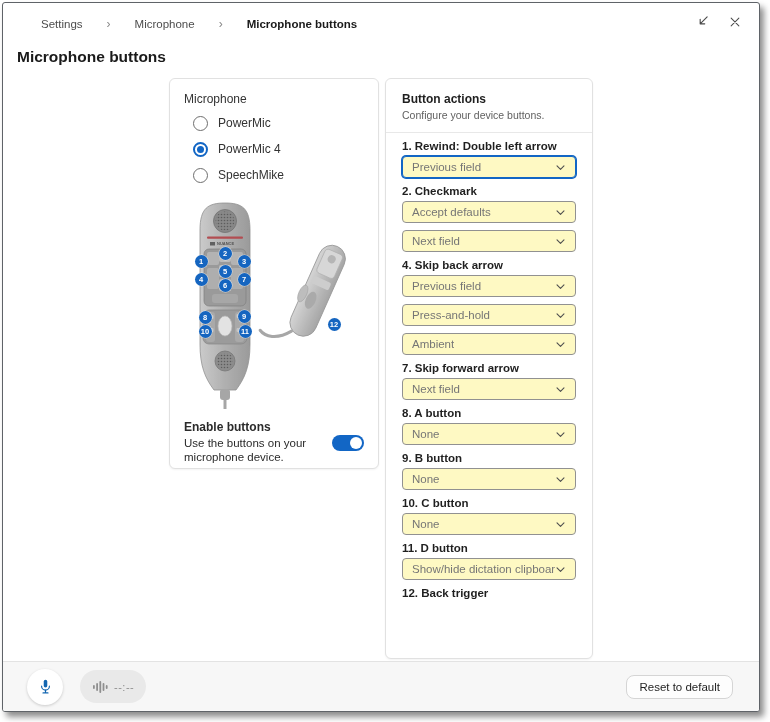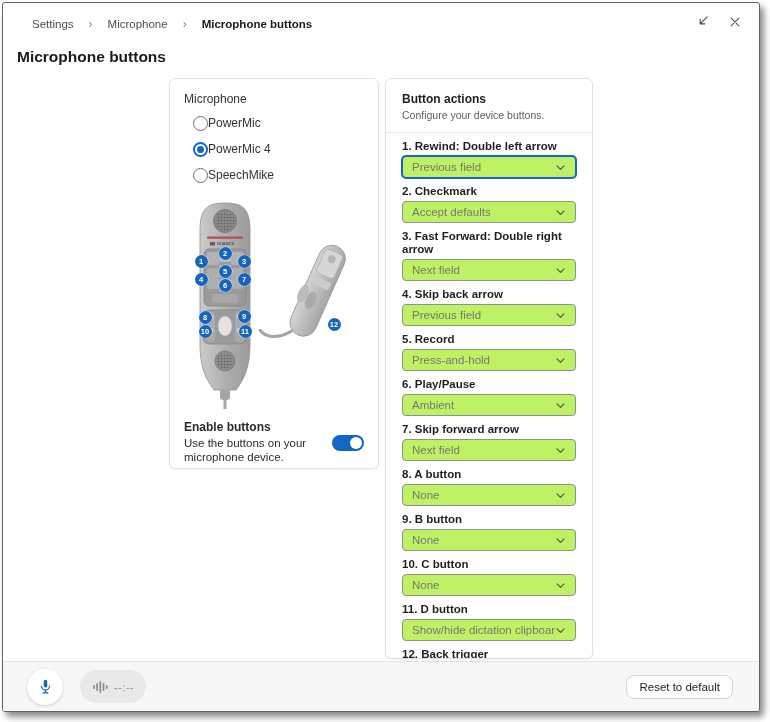--- a/index.html
+++ b/index.html
@@ -5,36 +5,36 @@
   * { margin:0; padding:0; box-sizing:border-box; }
   html,body { width:770px; height:722px; background:#fff; font-family:"Liberation Sans", sans-serif; }
   .frame {
     position:absolute; left:2px; top:2px; width:758px; height:710px;
     background:#fff; border:1px solid #5f6368; border-radius:3px;
     box-shadow:4px 5px 6px rgba(0,0,0,.45);
     overflow:hidden;
   }
   
   .hdr { position:relative; padding:14px 16px 0 14px; }
-  .breadcrumb { display:flex; align-items:center; gap:15px; font-size:11.5px; color:#4d4d4d; }
+  .breadcrumb { display:flex; align-items:center; gap:24px; font-size:11.5px; color:#4d4d4d; }
   .bc-item { cursor:default; }
   .bc-item.current { font-weight:bold; color:#1a1a1a; }
   .bc-sep { color:#8a8a8a; font-size:12px; }
   .win-controls { position:absolute; right:18px; top:12px; display:flex; gap:20px; align-items:center; }
   .win-controls svg { display:block; }
   .page-title { font-size:15.5px; font-weight:bold; color:#1a1a1a; margin:17px 0 0 14px; }
 
   
   .main { display:flex; justify-content:center; align-items:flex-start; gap:6px; margin-top:12px; height:588px; }
   .card { background:#fff; border:1px solid #e1e1e1; border-radius:6px; box-shadow:0 1px 2px rgba(0,0,0,.05); overflow:hidden; }
   .card-left { width:210px; height:391px; padding:13px 14px; }
   .card-right { width:208px; height:581px; padding:13px 16px 10px; }
 
   .mic-label { font-size:12px; color:#333; }
-  .radio-row { display:flex; align-items:center; margin:8px 0 0 9px; height:18px; cursor:default; }
+  .radio-row { display:flex; align-items:center; gap:10px; margin:8px 0 0 9px; height:18px; cursor:default; }
   .radio { width:15px; height:15px; border:1px solid #6e6e6e; border-radius:50%; display:flex; align-items:center; justify-content:center; background:#fff; flex:0 0 auto; }
   .radio .dot { width:7px; height:7px; border-radius:50%; background:transparent; }
   .radio.checked { border:2px solid var(--accent); }
   .radio.checked .dot { background:var(--accent); }
   .radio-label { font-size:12px; color:#333; }
 
   .illustration { position:relative; width:182px; height:212px; margin-top:14px; }
   .illustration svg.device { position:absolute; inset:0; opacity:.88; }
   .badge { position:absolute; width:13px; height:13px; margin:-6.5px 0 0 -6.5px; border-radius:50%;
            background:var(--badge); color:#fff; font-size:7.5px; font-weight:bold;
@@ -45,21 +45,21 @@
   .enable-title { font-size:12px; font-weight:bold; color:#2b2b2b; }
   .enable-desc { font-size:11.5px; color:#2b2b2b; line-height:14px; margin-top:2px; }
   .toggle { width:32px; height:16px; border-radius:8px; background:var(--accent); position:relative; margin-top:15px; flex:0 0 auto; cursor:default; }
   .toggle .knob { position:absolute; right:2px; top:2px; width:12px; height:12px; border-radius:50%; background:#fff; }
 
   .ba-title { font-size:12px; font-weight:bold; color:#1f1f1f; }
   .ba-sub { font-size:10.5px; color:#616161; margin-top:3px; }
   .ba-divider { border:none; border-top:1px solid #e8e8e8; margin:11px -16px 0; }
   .group { margin-top:7px; }
   .group-label { font-size:11.5px; font-weight:bold; color:#1f1f1f; line-height:13px; margin-bottom:3px; }
-  .select { height:22px; border:1px solid #919191; border-radius:4px; background:#bef264;
+  .select { height:22px; border:1px solid #919191; border-radius:4px; background:#fef9c3;
             display:flex; align-items:center; justify-content:space-between; padding:0 9px; cursor:default; }
   .select.focused { border-color:var(--accent); box-shadow:0 0 0 1px var(--accent); }
   .select-value { font-size:11.5px; color:#767676; white-space:nowrap; overflow:hidden; }
   .select svg { flex:0 0 auto; }
   .group:first-of-type { }
 
   
   .footer { position:absolute; left:0; right:0; bottom:0; height:50px; background:#f7f7f7; border-top:1px solid #e3e3e3;
             display:flex; align-items:center; }
   .mic-btn { width:36px; height:36px; border-radius:50%; background:#fff; margin-left:24px;
@@ -246,51 +246,48 @@
             <div class="group-label">2. Checkmark</div>
             <div class="select">
               <span class="select-value">Accept defaults</span>
               <svg width="11" height="11" viewBox="0 0 12 12">
                 <path d="M2.2,4.2 L6,8 L9.8,4.2" fill="none" stroke="#4f4f4f" stroke-width="1.2" stroke-linecap="round" stroke-linejoin="round"></path>
               </svg>
             </div>
           </div>
 
           <div class="group">
-            <div class="group-label">3. Fast Forward: Double right arrow</div>
             <div class="select">
               <span class="select-value">Next field</span>
               <svg width="11" height="11" viewBox="0 0 12 12">
                 <path d="M2.2,4.2 L6,8 L9.8,4.2" fill="none" stroke="#4f4f4f" stroke-width="1.2" stroke-linecap="round" stroke-linejoin="round"></path>
               </svg>
             </div>
           </div>
 
           <div class="group">
             <div class="group-label">4. Skip back arrow</div>
             <div class="select">
               <span class="select-value">Previous field</span>
               <svg width="11" height="11" viewBox="0 0 12 12">
                 <path d="M2.2,4.2 L6,8 L9.8,4.2" fill="none" stroke="#4f4f4f" stroke-width="1.2" stroke-linecap="round" stroke-linejoin="round"></path>
               </svg>
             </div>
           </div>
 
           <div class="group">
-            <div class="group-label">5. Record</div>
             <div class="select">
               <span class="select-value">Press-and-hold</span>
               <svg width="11" height="11" viewBox="0 0 12 12">
                 <path d="M2.2,4.2 L6,8 L9.8,4.2" fill="none" stroke="#4f4f4f" stroke-width="1.2" stroke-linecap="round" stroke-linejoin="round"></path>
               </svg>
             </div>
           </div>
 
           <div class="group">
-            <div class="group-label">6. Play/Pause</div>
             <div class="select">
               <span class="select-value">Ambient</span>
               <svg width="11" height="11" viewBox="0 0 12 12">
                 <path d="M2.2,4.2 L6,8 L9.8,4.2" fill="none" stroke="#4f4f4f" stroke-width="1.2" stroke-linecap="round" stroke-linejoin="round"></path>
               </svg>
             </div>
           </div>
 
           <div class="group">
             <div class="group-label">7. Skip forward arrow</div>

